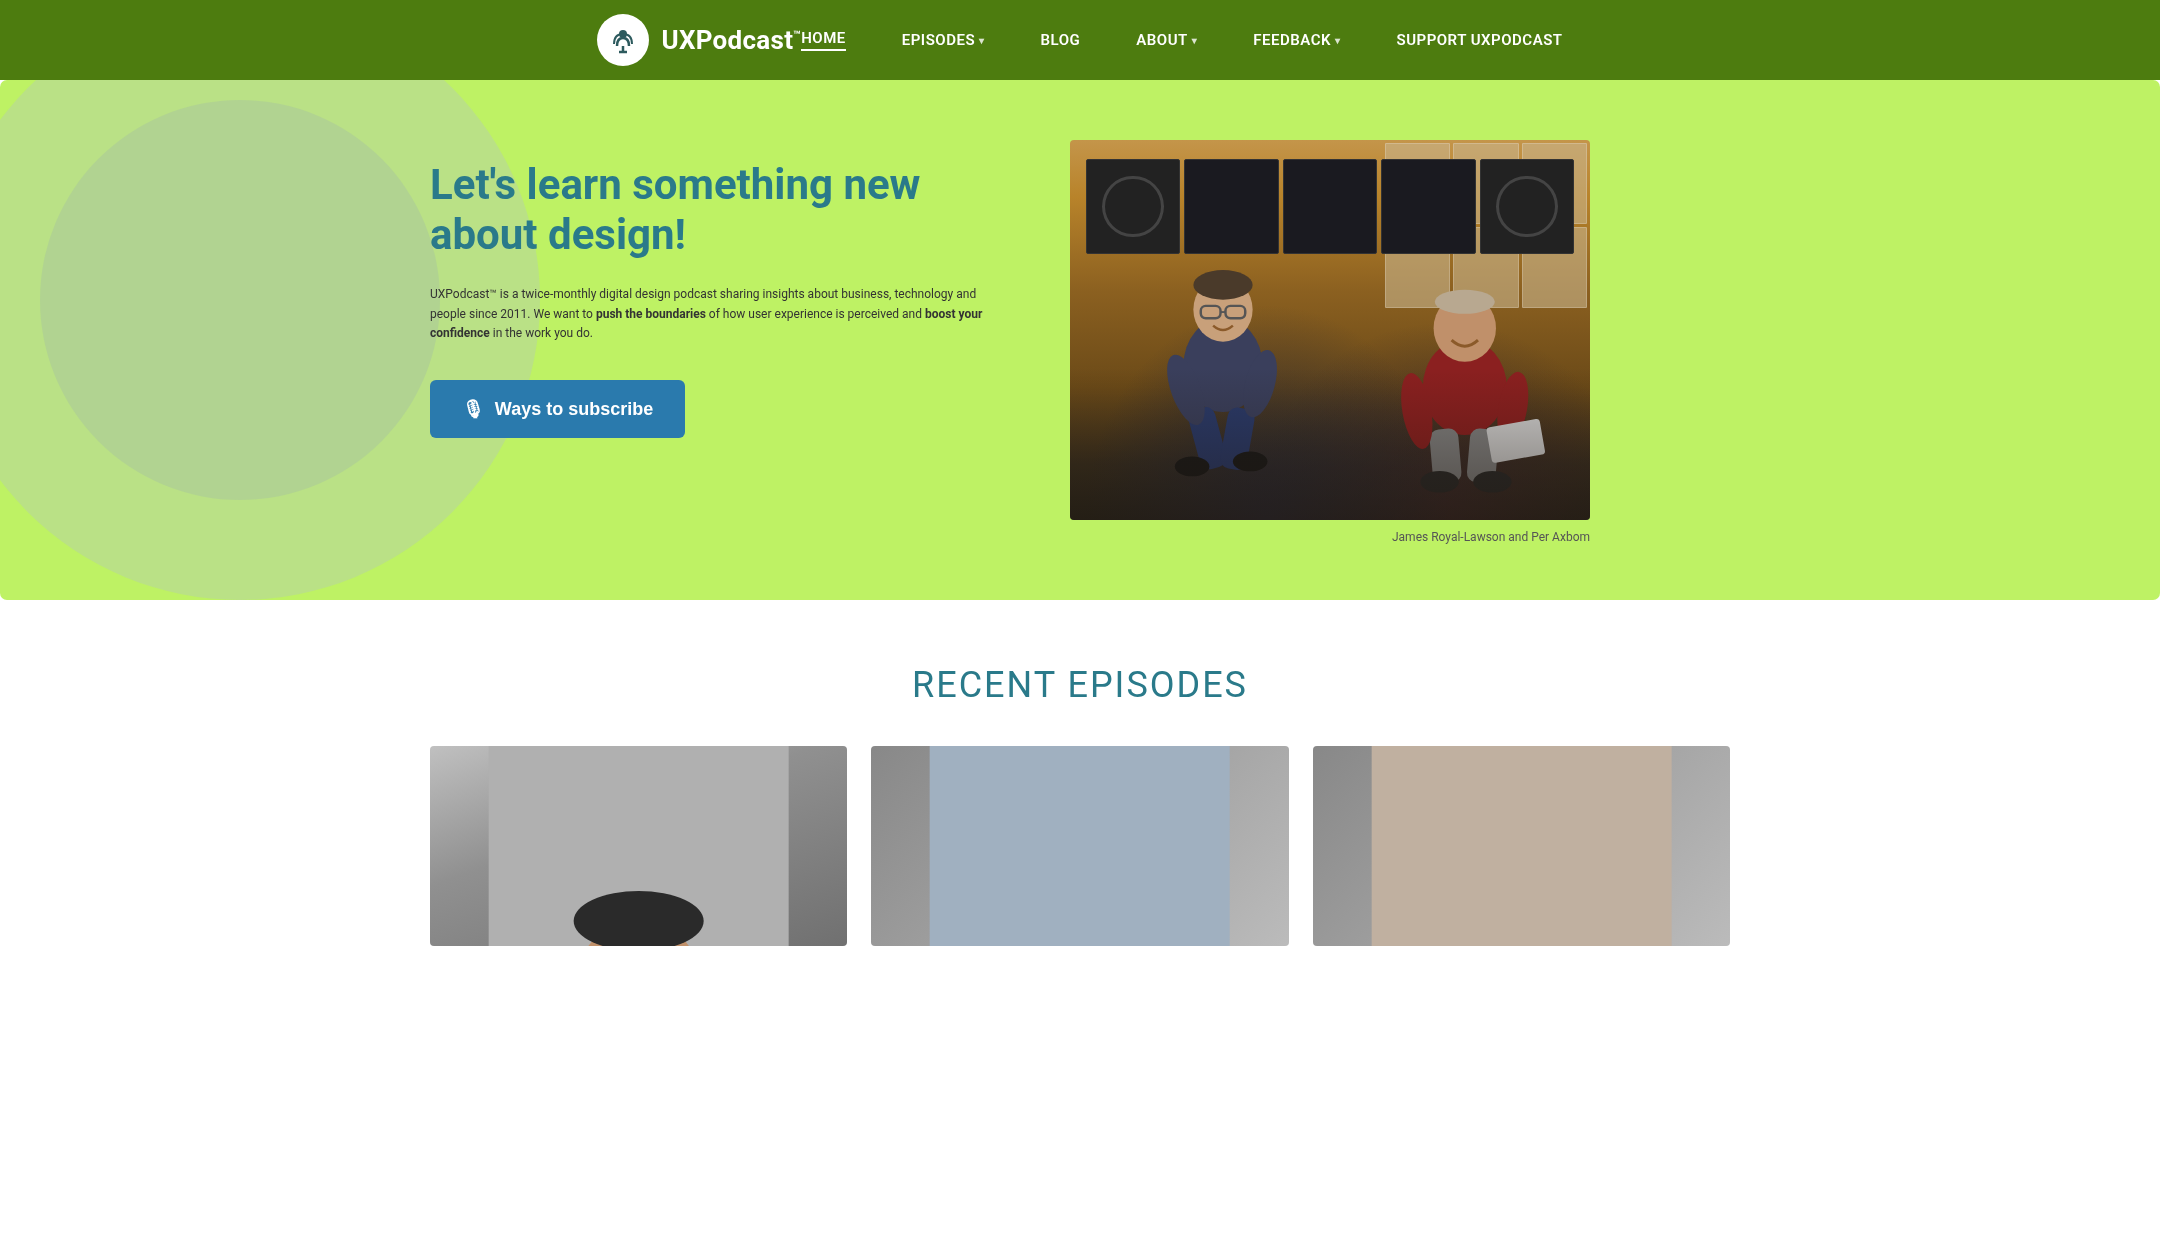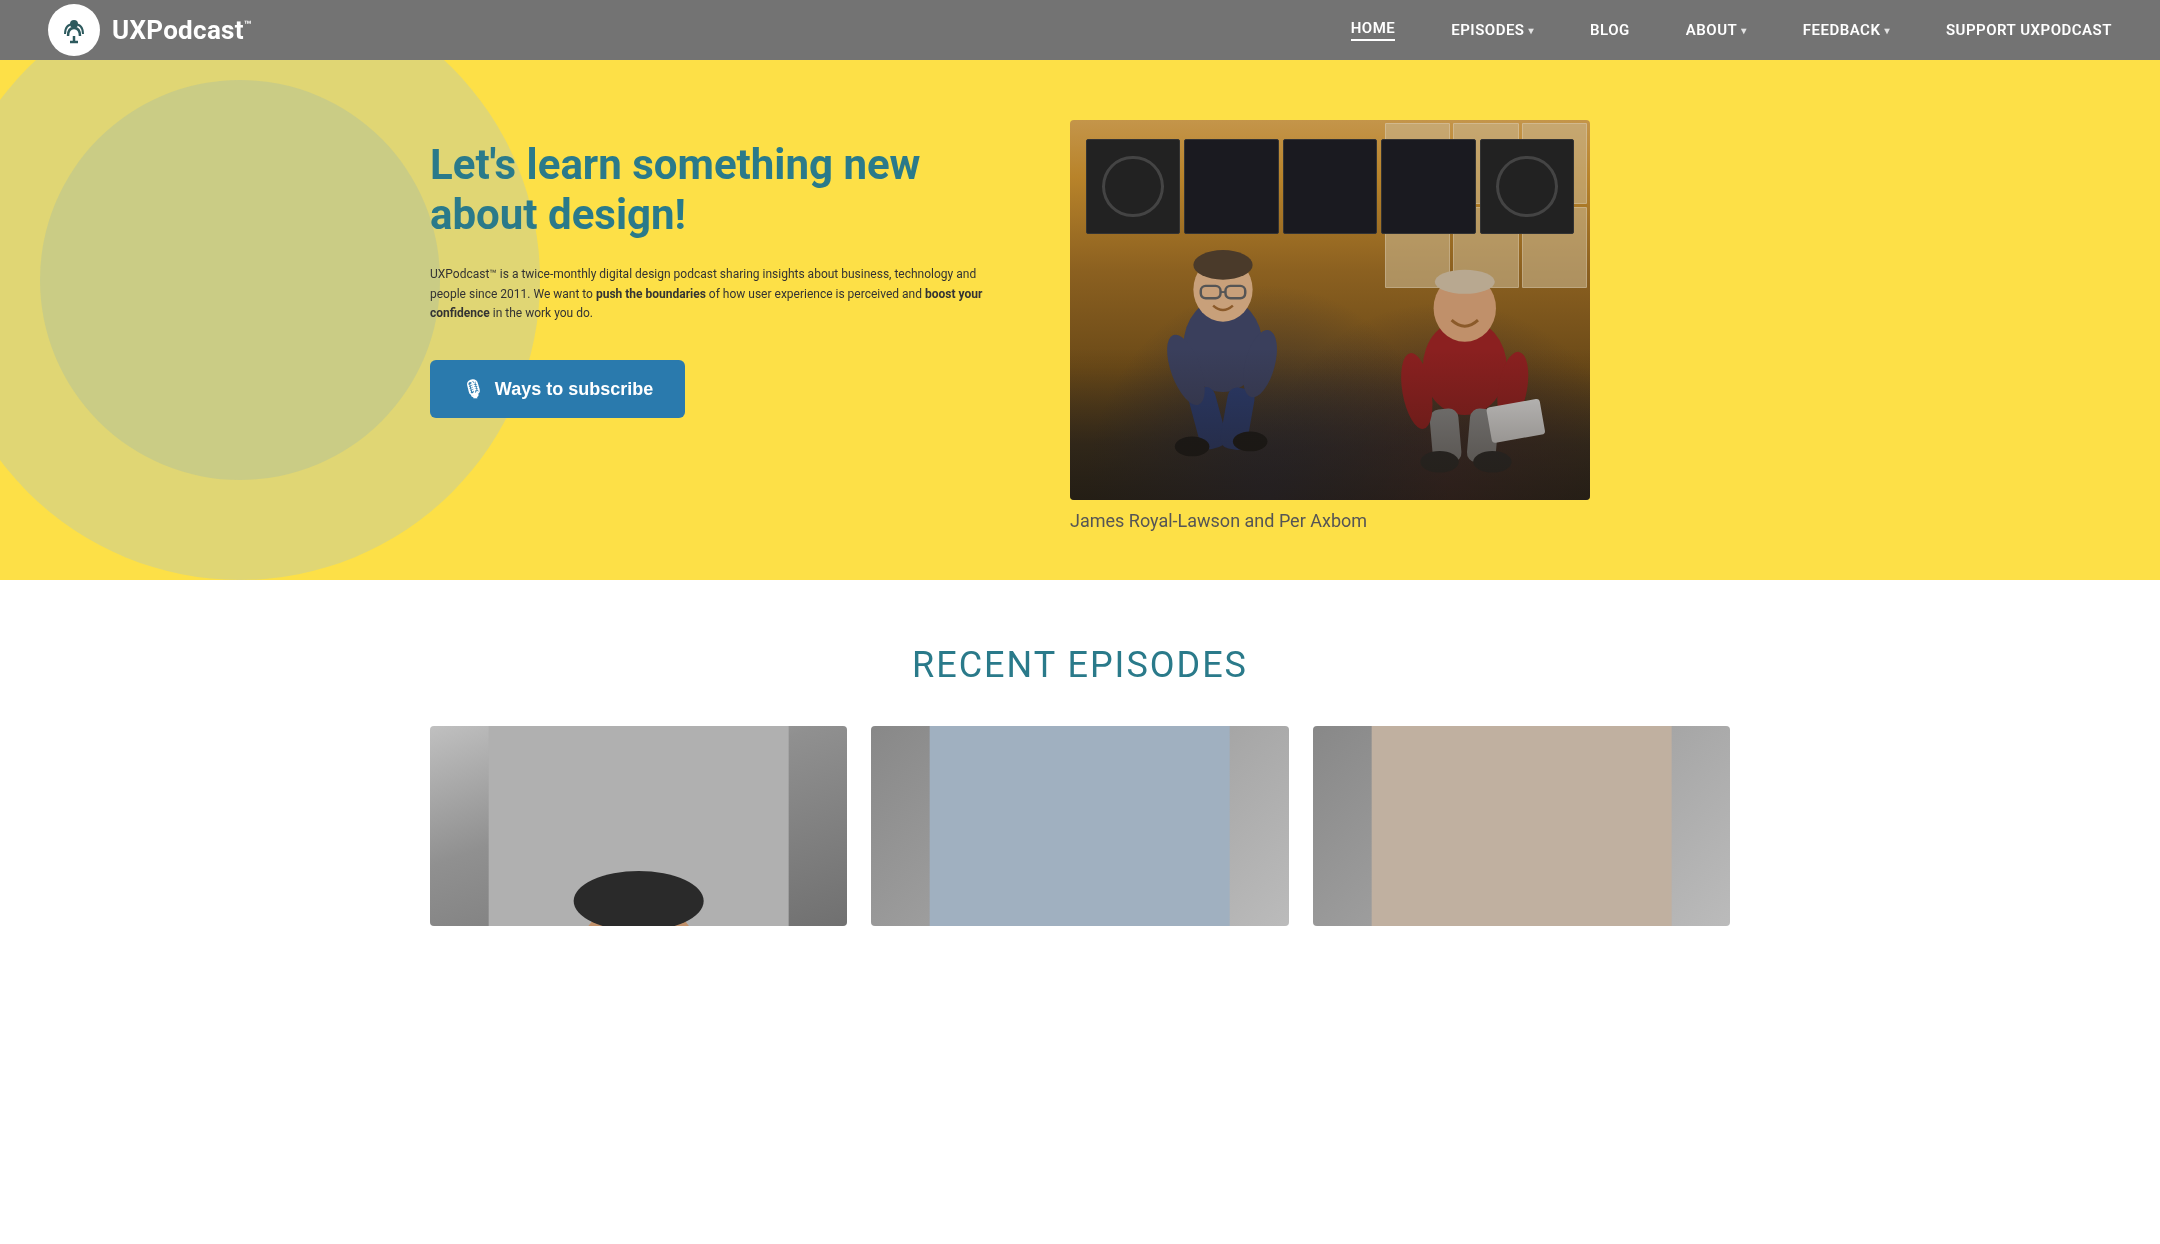--- a/index.html
+++ b/index.html
@@ -1,25 +1,25 @@
 <!DOCTYPE html>
 <html><head>
   <meta charset="utf-8">
   <style>
     * { margin: 0; padding: 0; box-sizing: border-box; }
     body { font-family: -apple-system, BlinkMacSystemFont, 'Segoe UI', Roboto, Helvetica, Arial, sans-serif; background: #fff; }
 
     
     header {
-      background: #737373;
+      background: #4d7c0f;
       padding: 0 48px;
-      height: 60px;
-      display: flex;
-      align-items: center;
-      justify-content: space-between;
+      height: 80px;
+      display: flex;
+      align-items: center;
+      justify-content: center;
     }
     .logo-area {
       display: flex;
       align-items: center;
       gap: 12px;
     }
     .logo-icon {
       width: 52px;
       height: 52px;
       background: #fff;
@@ -65,25 +65,26 @@
       border-bottom: 2px solid #fff;
       padding-bottom: 2px;
     }
     .nav-chevron {
       font-size: 10px;
       opacity: 0.8;
     }
 
     
     .hero {
-      background: #fde047;
+      background: #bef264;
       padding: 60px 64px 40px;
       position: relative;
       overflow: hidden;
       min-height: 520px;
+      border-radius: 7px;
     }
     .hero-bg-circle {
       position: absolute;
       width: 600px;
       height: 600px;
       background: rgba(180, 200, 185, 0.4);
       border-radius: 50%;
       top: -80px;
       left: -60px;
       pointer-events: none;
@@ -148,23 +149,23 @@
     .hero-right {
       flex-shrink: 0;
       width: 520px;
     }
     
     .person-svg {
       width: 100%;
       height: 100%;
     }
     .hero-caption {
-      text-align: left;
+      text-align: right;
       color: #555;
-      font-size: 18px;
+      font-size: 12px;
       margin-top: 10px;
     }
 
     
     .section-divider {
       height: 4px;
       background: #fff;
     }
 
     

